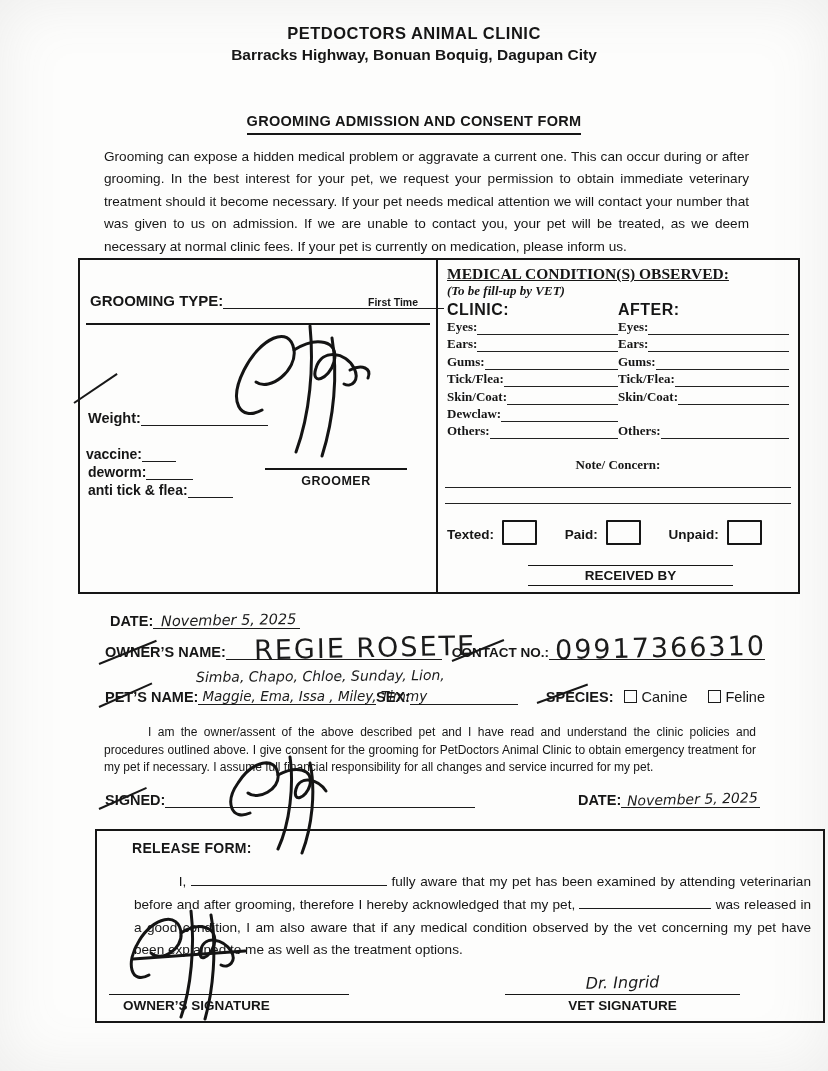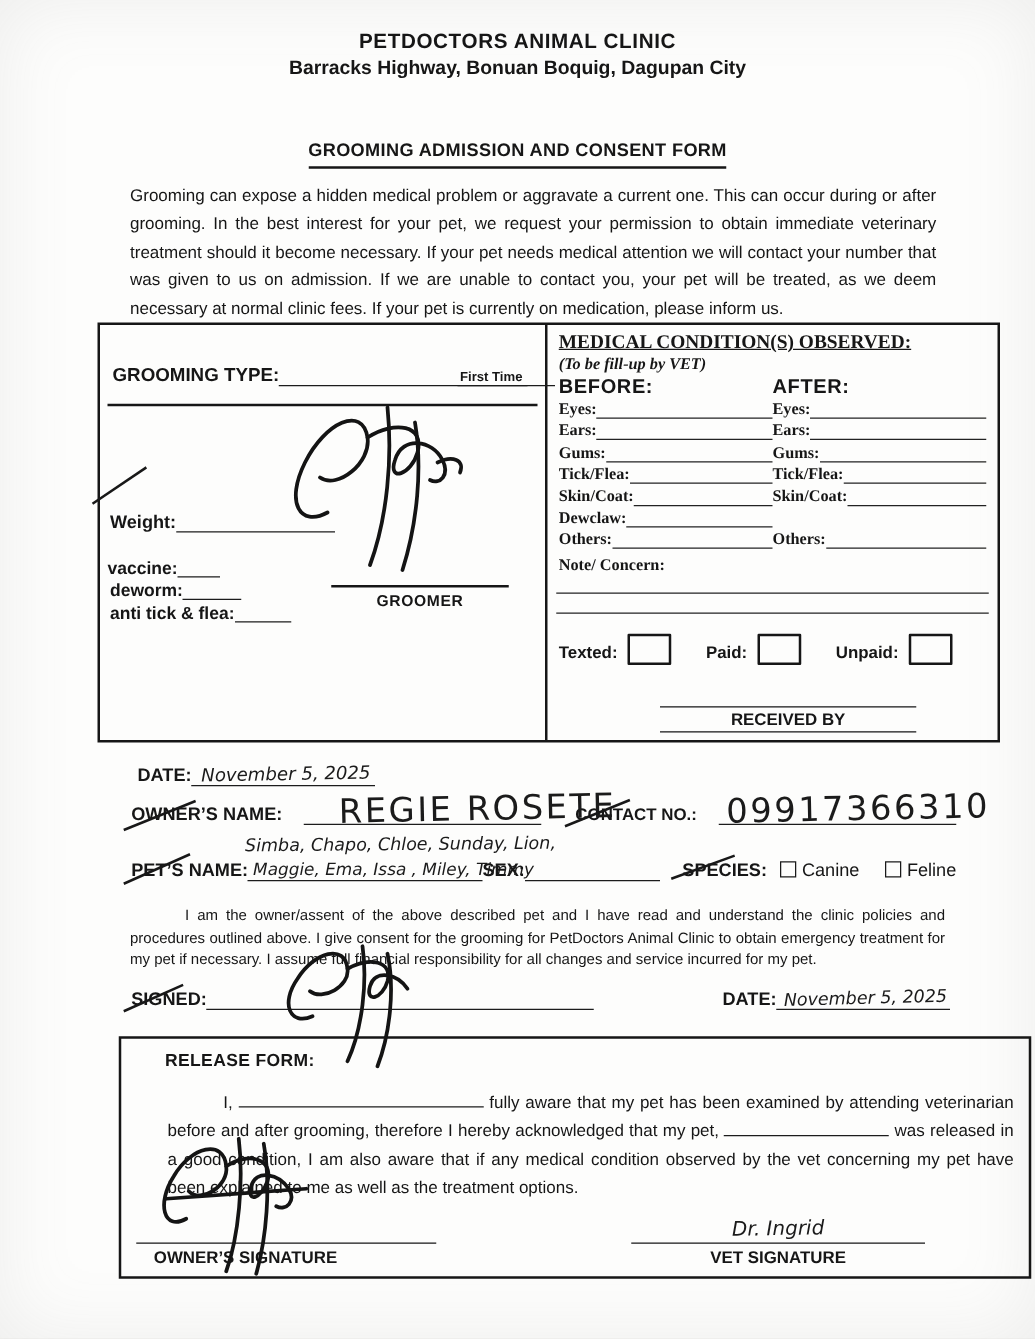--- a/index.html
+++ b/index.html
@@ -82,21 +82,21 @@
         <path d="M132,28 C138,64 134,108 122,146"></path>
         <path d="M150,60 C162,54 172,58 168,68"></path>
       </svg>
     </div>
 
     <div style="flex:1;position:relative;padding:5px 9px;">
       <div class="serif b" style="font-size:15.5px;text-decoration:underline;">MEDICAL CONDITION(S) OBSERVED:</div>
       <div class="serif b" style="font-size:13px;font-style:italic;margin-top:0;">(To be fill-up by VET)</div>
 
       <div style="display:flex;margin-top:2px;">
-        <div class="b" style="flex:1;font-size:16px;letter-spacing:.5px;">BEFORE:</div>
+        <div class="b" style="flex:1;font-size:16px;letter-spacing:.5px;">CLINIC:</div>
         <div class="b" style="flex:1;font-size:16px;letter-spacing:.5px;">AFTER:</div>
       </div>
 
       <div class="medrow">
         <div class="half">
             <span>Eyes:</span>
             <span class="ln"></span>
           </div>
         <div class="half">
             <span>Eyes:</span>
@@ -154,21 +154,21 @@
         <div class="half">
             <span>Others:</span>
             <span class="ln"></span>
           </div>
         <div class="half">
             <span>Others:</span>
             <span class="ln"></span>
           </div>
       </div>
 
-      <div class="serif b" style="font-size:13px;margin-top:3px;">Note/ Concern:</div>
+      <div class="serif b" style="font-size:13px;margin-top:16px;text-align:center;">Note/ Concern:</div>
       <div style="border-bottom:1.6px solid #222;height:14px;margin:0 -2px;"></div>
       <div style="border-bottom:1.6px solid #222;height:15px;margin:0 -2px;"></div>
 
       <div style="margin-top:16px;font-size:13.5px;">
         <span class="b">Texted:</span><span class="paybox"></span>
         <span class="b" style="margin-left:24px;">Paid:</span><span class="paybox"></span>
         <span class="b" style="margin-left:24px;">Unpaid:</span><span class="paybox"></span>
       </div>
 
       <div style="position:absolute;left:90px;bottom:6px;width:205px;">
@@ -178,21 +178,21 @@
     </div>
   </div>
 
   <div class="fieldrow abs" style="left:110px;top:613px;width:190px;">
     <span class="b" style="font-size:14.5px;">DATE:</span>
     <span class="fill">
       <span class="hw" style="position:absolute;left:8px;bottom:0;font-size:14.5px;transform:rotate(-1deg);">November 5, 2025</span>
     </span>
   </div>
 
-  <div class="fieldrow abs" style="left:105px;top:644px;width:660px;gap:17px;">
+  <div class="fieldrow abs" style="left:105px;top:644px;width:660px;">
     <span class="b" style="font-size:14.5px;">OWNER’S NAME:</span>
     <span class="fill" style="margin-right:10px;">
       <span class="hw hw-big" style="position:absolute;left:28px;bottom:-4px;">REGIE  ROSETE</span>
     </span>
     <span class="b" style="font-size:13.5px;">CONTACT NO.:</span>
     <span class="fill" style="max-width:235px;">
       <span class="hw hw-big" style="position:absolute;left:6px;bottom:-4px;">09917366310</span>
     </span>
   </div>
   <div class="slash" style="left:99px;top:663px;width:62px;transform:rotate(-22deg);"></div>
@@ -200,21 +200,21 @@
 
   <div class="abs hw" style="left:196px;top:668px;font-size:14px;transform:rotate(-.5deg);">Simba, Chapo, Chloe, Sunday, Lion,</div>
 
   <div class="fieldrow abs" style="left:105px;top:689px;width:660px;">
     <span class="b" style="font-size:14.5px;">PET’S NAME:</span>
     <span class="fill" style="max-width:222px;">
       <span class="hw" style="position:absolute;left:4px;bottom:0;font-size:13.5px;">Maggie, Ema, Issa , Miley, Timmy</span>
     </span>
     <span class="b" style="font-size:14.5px;">SEX:</span>
     <span class="fill" style="max-width:108px;"></span>
-    <span class="b" style="font-size:14.5px;margin-left:18px;">SPECIES:</span>
+    <span class="b" style="font-size:14.5px;margin-left:28px;">SPECIES:</span>
     <span style="font-size:14.5px;margin-left:10px;white-space:nowrap;"><span class="cb"></span><span>Canine</span></span>
     <span style="font-size:14.5px;margin-left:20px;white-space:nowrap;"><span class="cb"></span><span>Feline</span></span>
   </div>
   <div class="slash" style="left:99px;top:706px;width:58px;transform:rotate(-24deg);"></div>
   <div class="slash" style="left:537px;top:702px;width:54px;transform:rotate(-20deg);"></div>
 
   <div class="abs" style="left:104px;top:724px;width:652px;font-size:12px;line-height:17.6px;text-align:justify;text-indent:44px;">I am the owner/assent of the above described pet and I have read and understand the clinic policies and procedures outlined above. I give consent for the grooming for PetDoctors Animal Clinic to obtain emergency treatment for my pet if necessary. I assume full financial responsibility for all changes and service incurred for my pet.</div>
 
   <div class="fieldrow abs" style="left:105px;top:792px;width:370px;">
     <span class="b" style="font-size:14.5px;">SIGNED:</span>

